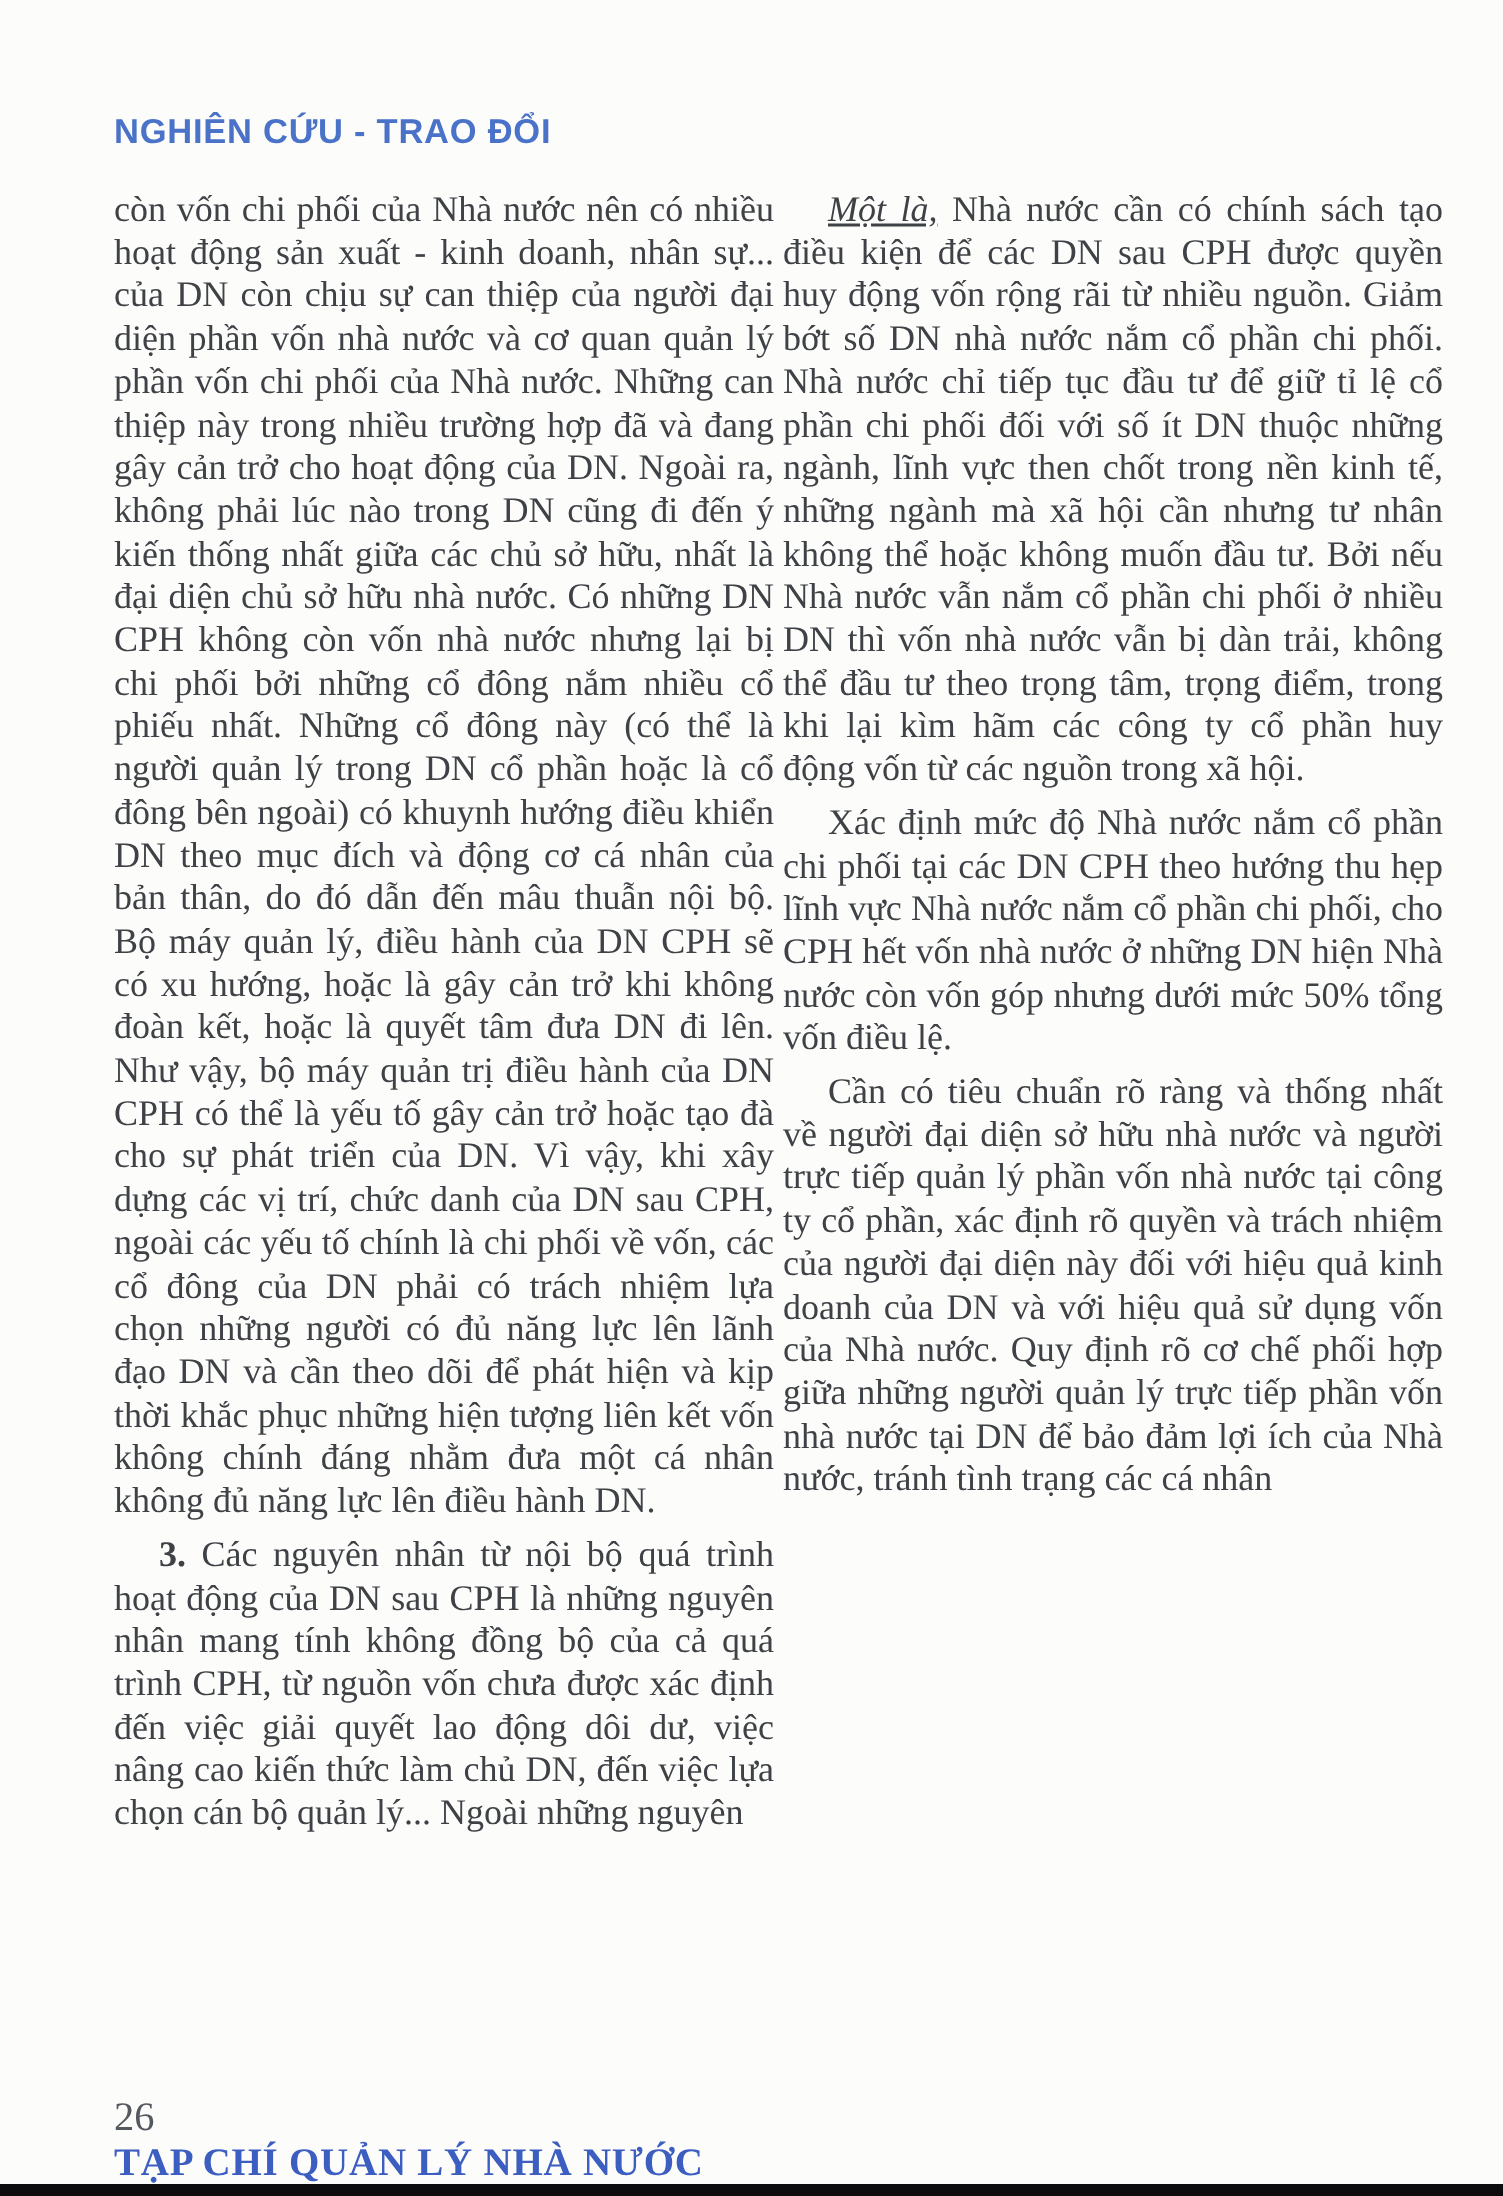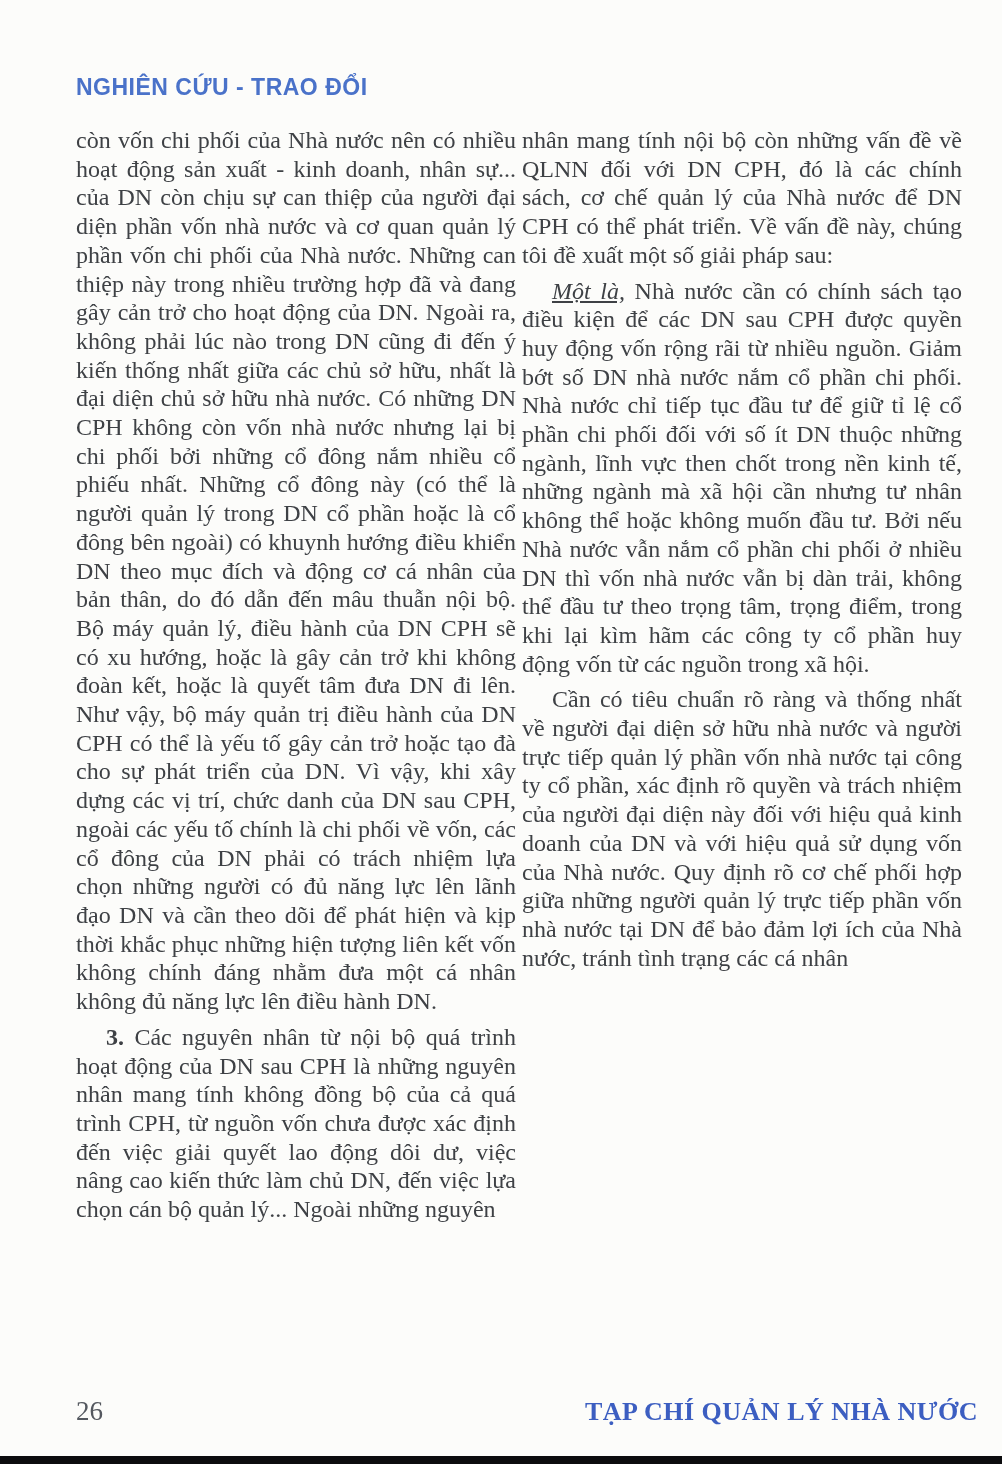--- a/index.html
+++ b/index.html
@@ -46,20 +46,21 @@
   .lead-bold { font-weight: bold; }
   .lead-italic { font-style: italic; text-decoration: underline; }
   .footer {
     position: absolute;
     left: 76px;
     top: 1396px;
     width: 902px;
     display: flex;
     justify-content: space-between;
     align-items: baseline;
+    flex-direction: column;
   }
   .page-number {
     font-size: 27px;
     color: #54585f;
   }
   .journal-title {
     font-weight: bold;
     font-size: 26px;
     letter-spacing: 0.5px;
     color: #3c5ec1;
@@ -81,22 +82,22 @@
   <div class="section-header">NGHIÊN CỨU - TRAO ĐỔI</div>
 
   <div class="columns">
 
     <div class="column">
       <p><span>còn vốn chi phối của Nhà nước nên có nhiều hoạt động sản xuất - kinh doanh, nhân sự... của DN còn chịu sự can thiệp của người đại diện phần vốn nhà nước và cơ quan quản lý phần vốn chi phối của Nhà nước. Những can thiệp này trong nhiều trường hợp đã và đang gây cản trở cho hoạt động của DN. Ngoài ra, không phải lúc nào trong DN cũng đi đến ý kiến thống nhất giữa các chủ sở hữu, nhất là đại diện chủ sở hữu nhà nước. Có những DN CPH không còn vốn nhà nước nhưng lại bị chi phối bởi những cổ đông nắm nhiều cổ phiếu nhất. Những cổ đông này (có thể là người quản lý trong DN cổ phần hoặc là cổ đông bên ngoài) có khuynh hướng điều khiển DN theo mục đích và động cơ cá nhân của bản thân, do đó dẫn đến mâu thuẫn nội bộ. Bộ máy quản lý, điều hành của DN CPH sẽ có xu hướng, hoặc là gây cản trở khi không đoàn kết, hoặc là quyết tâm đưa DN đi lên. Như vậy, bộ máy quản trị điều hành của DN CPH có thể là yếu tố gây cản trở hoặc tạo đà cho sự phát triển của DN. Vì vậy, khi xây dựng các vị trí, chức danh của DN sau CPH, ngoài các yếu tố chính là chi phối về vốn, các cổ đông của DN phải có trách nhiệm lựa chọn những người có đủ năng lực lên lãnh đạo DN và cần theo dõi để phát hiện và kịp thời khắc phục những hiện tượng liên kết vốn không chính đáng nhằm đưa một cá nhân không đủ năng lực lên điều hành DN.</span></p>
       <p class="indent"><span class="lead-bold">3.</span><span> Các nguyên nhân từ nội bộ quá trình hoạt động của DN sau CPH là những nguyên nhân mang tính không đồng bộ của cả quá trình CPH, từ nguồn vốn chưa được xác định đến việc giải quyết lao động dôi dư, việc nâng cao kiến thức làm chủ DN, đến việc lựa chọn cán bộ quản lý... Ngoài những nguyên</span></p>
     </div>
 
     <div class="column">
-      <p><span>nhân mang tính nội bộ còn những vấn đề về QLNN đối với DN CPH, đó là các chính sách, cơ chế quản lý của Nhà nước để DN CPH có thể phát triển. Về vấn đề này, chúng tôi đề xuất một số giải pháp sau:</span></p>
       <p class="indent"><span class="lead-italic">Một là,</span><span> Nhà nước cần có chính sách tạo điều kiện để các DN sau CPH được quyền huy động vốn rộng rãi từ nhiều nguồn. Giảm bớt số DN nhà nước nắm cổ phần chi phối. Nhà nước chỉ tiếp tục đầu tư để giữ tỉ lệ cổ phần chi phối đối với số ít DN thuộc những ngành, lĩnh vực then chốt trong nền kinh tế, những ngành mà xã hội cần nhưng tư nhân không thể hoặc không muốn đầu tư. Bởi nếu Nhà nước vẫn nắm cổ phần chi phối ở nhiều DN thì vốn nhà nước vẫn bị dàn trải, không thể đầu tư theo trọng tâm, trọng điểm, trong khi lại kìm hãm các công ty cổ phần huy động vốn từ các nguồn trong xã hội.</span></p>
+      <p class="indent"><span>Xác định mức độ Nhà nước nắm cổ phần chi phối tại các DN CPH theo hướng thu hẹp lĩnh vực Nhà nước nắm cổ phần chi phối, cho CPH hết vốn nhà nước ở những DN hiện Nhà nước còn vốn góp nhưng dưới mức 50% tổng vốn điều lệ.</span></p>
       <p class="indent"><span>Cần có tiêu chuẩn rõ ràng và thống nhất về người đại diện sở hữu nhà nước và người trực tiếp quản lý phần vốn nhà nước tại công ty cổ phần, xác định rõ quyền và trách nhiệm của người đại diện này đối với hiệu quả kinh doanh của DN và với hiệu quả sử dụng vốn của Nhà nước. Quy định rõ cơ chế phối hợp giữa những người quản lý trực tiếp phần vốn nhà nước tại DN để bảo đảm lợi ích của Nhà nước, tránh tình trạng các cá nhân</span></p>
     </div>
 
   </div>
 
   <div class="footer">
     <span class="page-number">26</span>
     <span class="journal-title">TẠP CHÍ QUẢN LÝ NHÀ NƯỚC</span>
   </div>
 

